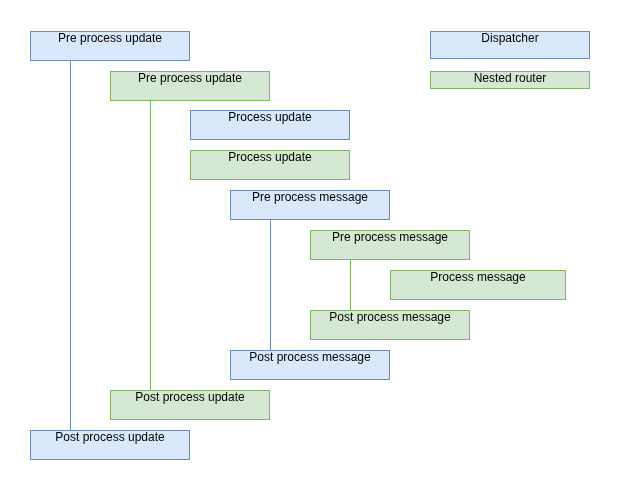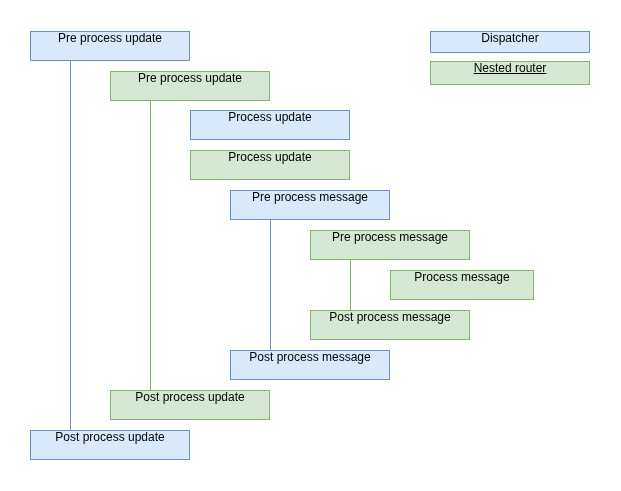--- a/index.html
+++ b/index.html
@@ -43,45 +43,45 @@
   .connector.router     { background: var(--router-stroke, #82b366); }
 </style>
 </head>
 <body>
 
 <div class="stage" style="background: rgb(255, 255, 255);">
     <div class="connector router" style="left: 350px; top: 260px; height: 51px;"></div>
     <div class="connector dispatcher" style="left: 270px; top: 220px; height: 131px;"></div>
     <div class="connector router" style="left: 150px; top: 101px; height: 290px;"></div>
     <div class="connector dispatcher" style="left: 70px; top: 61px; height: 370px;"></div>
-  <div class="node dispatcher" style="left: 430px; top: 31px; width: 160px; height: 22px;">
+  <div class="node dispatcher" style="left: 430px; top: 31px; width: 160px; height: 28px;">
     <span>Dispatcher</span>
   </div>
-  <div class="node router" style="left: 430px; top: 61px; width: 160px; height: 24px; text-decoration: underline;">
+  <div class="node router" style="left: 430px; top: 71px; width: 160px; height: 18px;">
     <span>Nested router</span>
   </div>
 <div class="node dispatcher" style="left: 30px; top: 31px; width: 160px; height: 30px;">
       <span>Pre process update</span>
     </div>
     <div class="node router" style="left: 110px; top: 71px; width: 160px; height: 30px;">
       <span>Pre process update</span>
     </div>
     <div class="node dispatcher" style="left: 190px; top: 110px; width: 160px; height: 30px;">
       <span>Process update</span>
     </div>
     <div class="node router" style="left: 190px; top: 150px; width: 160px; height: 30px;">
       <span>Process update</span>
     </div>
     <div class="node dispatcher" style="left: 230px; top: 190px; width: 160px; height: 30px;">
       <span>Pre process message</span>
     </div>
     <div class="node router" style="left: 310px; top: 230px; width: 160px; height: 30px;">
       <span>Pre process message</span>
     </div>
-    <div class="node router" style="left: 390px; top: 270px; width: 144px; height: 30px;">
+    <div class="node router" style="left: 390px; top: 270px; width: 176px; height: 30px;">
       <span>Process message</span>
     </div>
     <div class="node router" style="left: 310px; top: 310px; width: 160px; height: 30px;">
       <span>Post process message</span>
     </div>
     <div class="node dispatcher" style="left: 230px; top: 350px; width: 160px; height: 30px;">
       <span>Post process message</span>
     </div>
     <div class="node router" style="left: 110px; top: 390px; width: 160px; height: 30px;">
       <span>Post process update</span>

